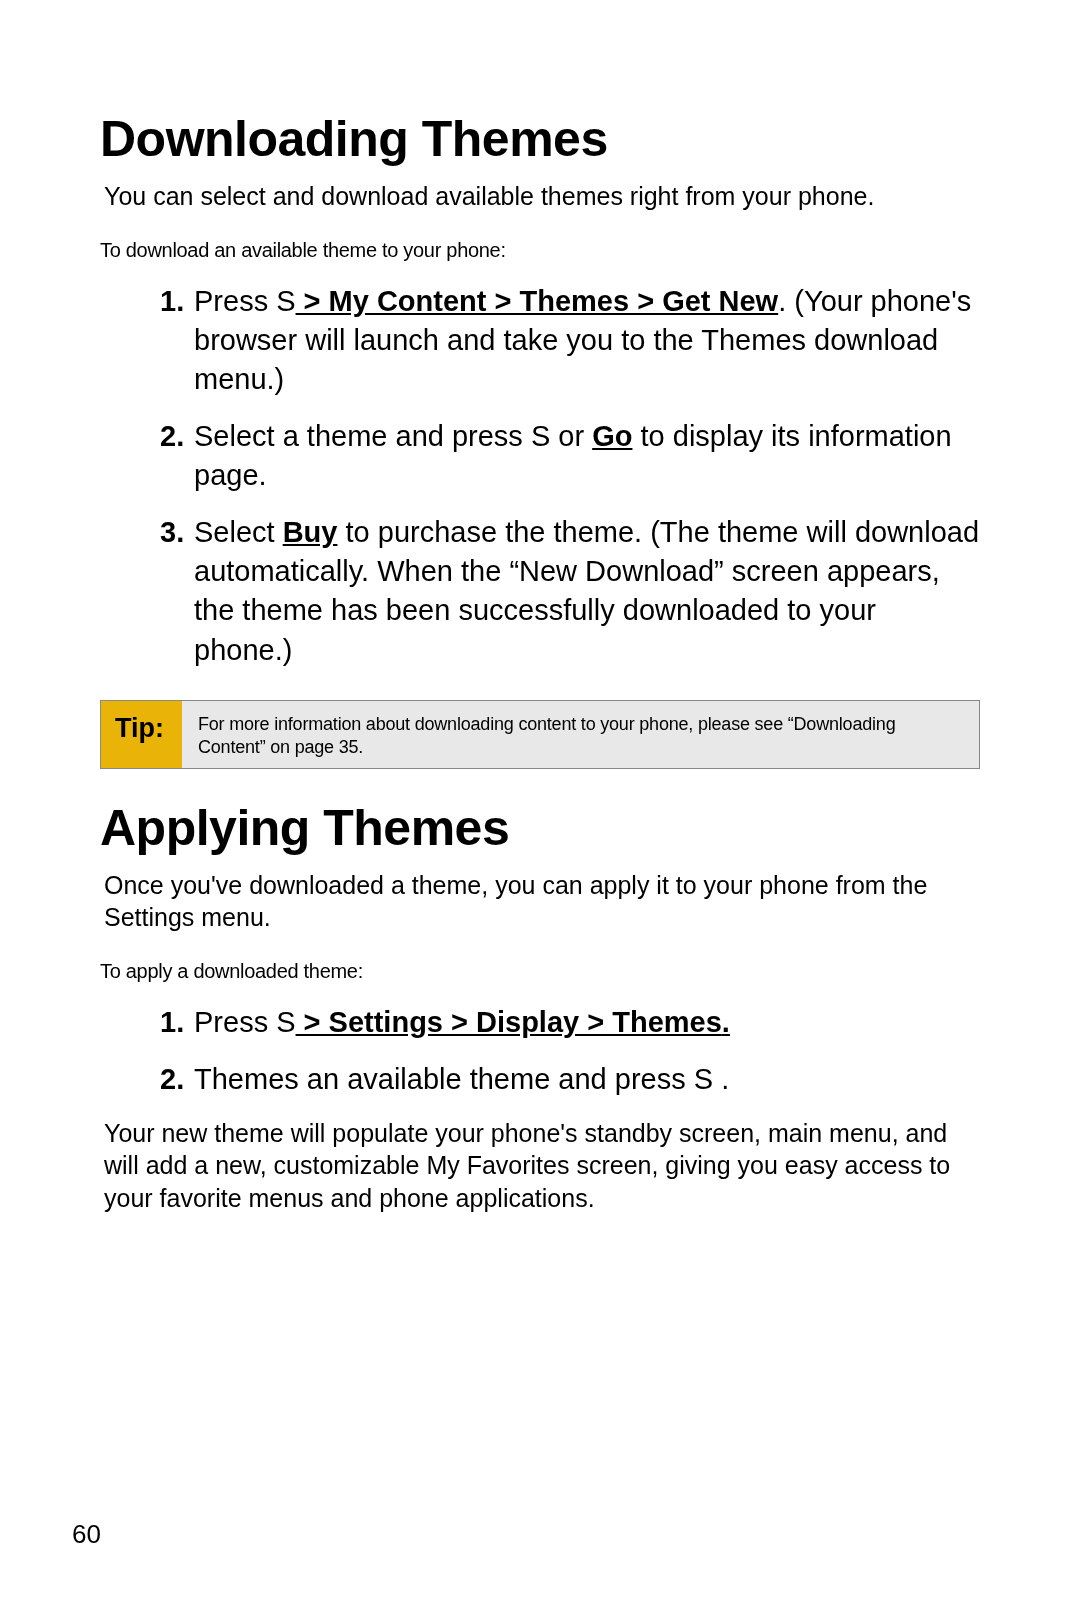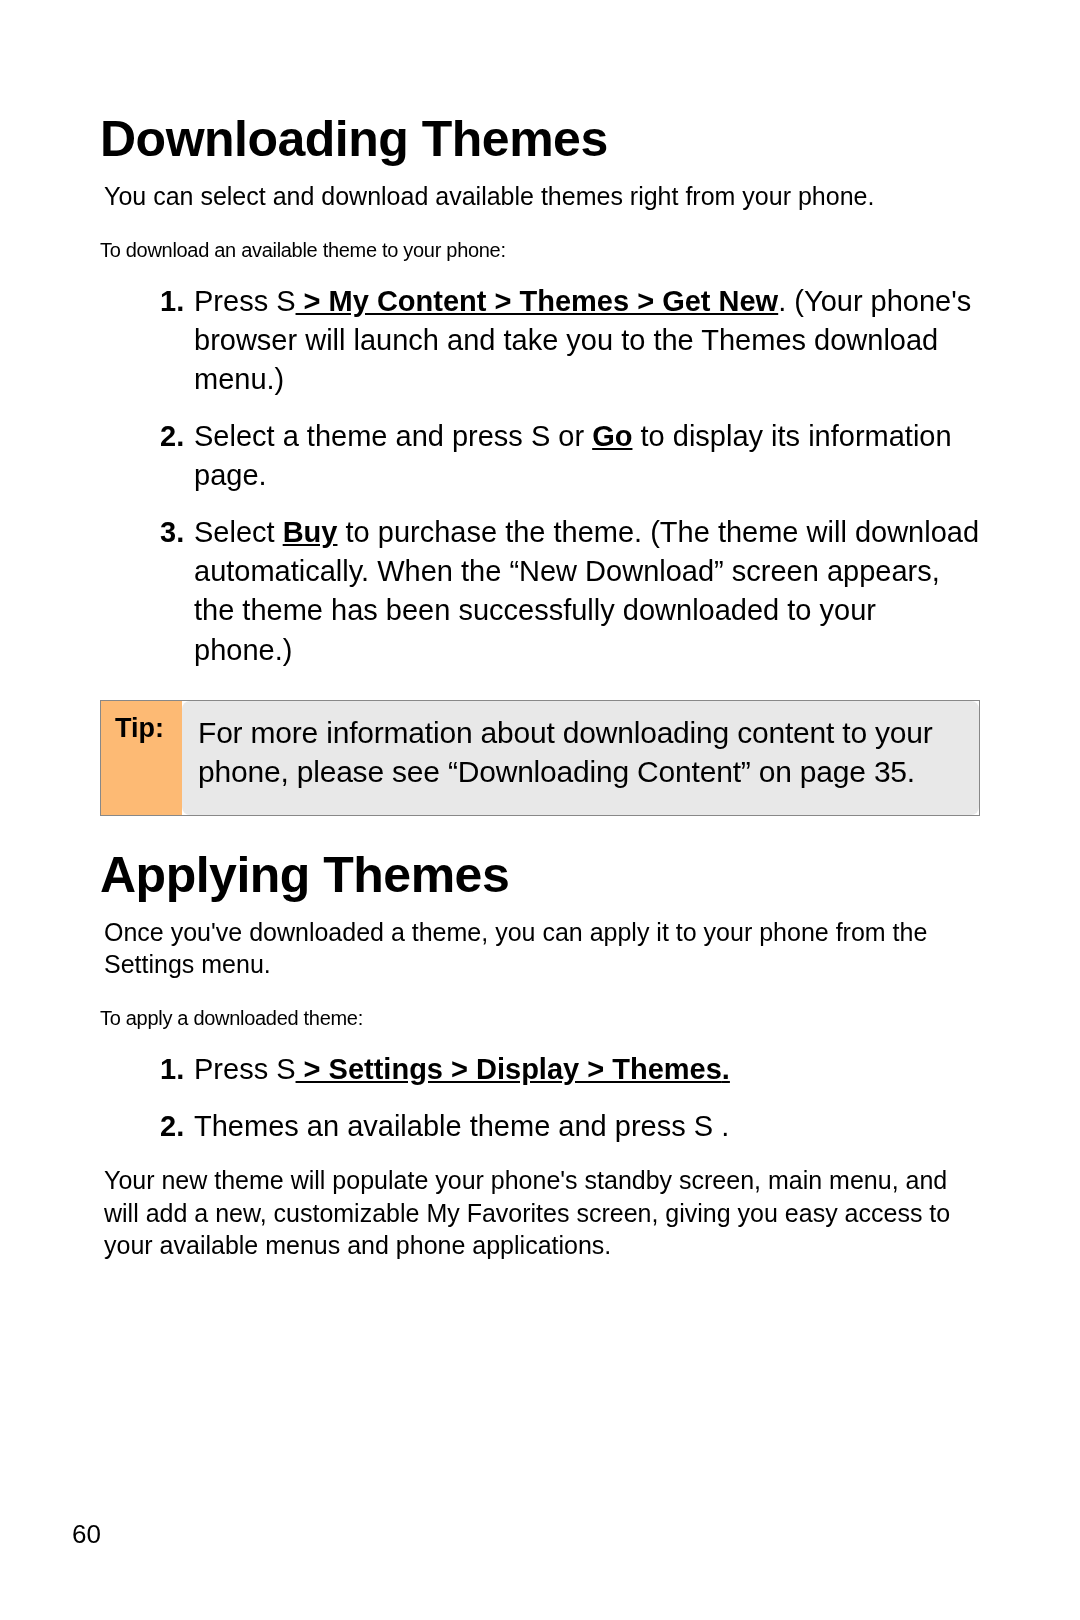--- a/index.html
+++ b/index.html
@@ -62,35 +62,34 @@
   .key {
     font-family: Arial, sans-serif;
     display: inline-block;
   }
   .tip-box {
     display: flex;
     border: 1px solid #888;
     margin: 30px 0 30px 0;
   }
   .tip-label {
-    background: #fdba74;
+    background: #eab308;
     font-weight: 700;
     font-size: 27px;
     padding: 12px 18px 12px 14px;
     min-width: 64px;
     box-sizing: border-box;
   }
   .tip-content {
     background: #e8e8e8;
-    font-size: 30px;
+    font-size: 18px;
     line-height: 1.3;
-    padding: 12px 16px 24px 16px;
+    padding: 12px 16px 8px 16px;
     flex: 1;
     letter-spacing: -0.2px;
-    border-radius: 8px;
   }
   .page-number {
     position: absolute;
     bottom: 70px;
     left: 72px;
     font-weight: 400;
     font-size: 26px;
   }
 </style>
 </head>
@@ -129,16 +128,16 @@
 
   <ol class="steps" style="margin-bottom:18px;">
     <li>
       <span>Press </span><span class="key">S</span><span class="bold"> &gt; Settings &gt; Display &gt; Themes</span><span class="bold">.</span>
     </li>
     <li>
       <span>Themes an available theme and press </span><span class="key">S</span><span> .</span>
     </li>
   </ol>
 
-  <p class="body-text indent">Your new theme will populate your phone's standby screen, main menu, and will add a new, customizable My Favorites screen, giving you easy access to your available menus and phone applications.</p>
+  <p class="body-text indent">Your new theme will populate your phone's standby screen, main menu, and will add a new, customizable My Favorites screen, giving you easy access to your favorite menus and phone applications.</p>
 
   <div class="page-number">60</div>
 </div>
 
 </body></html>

